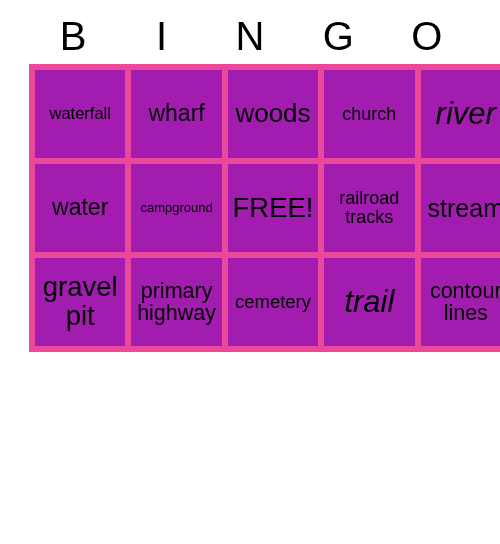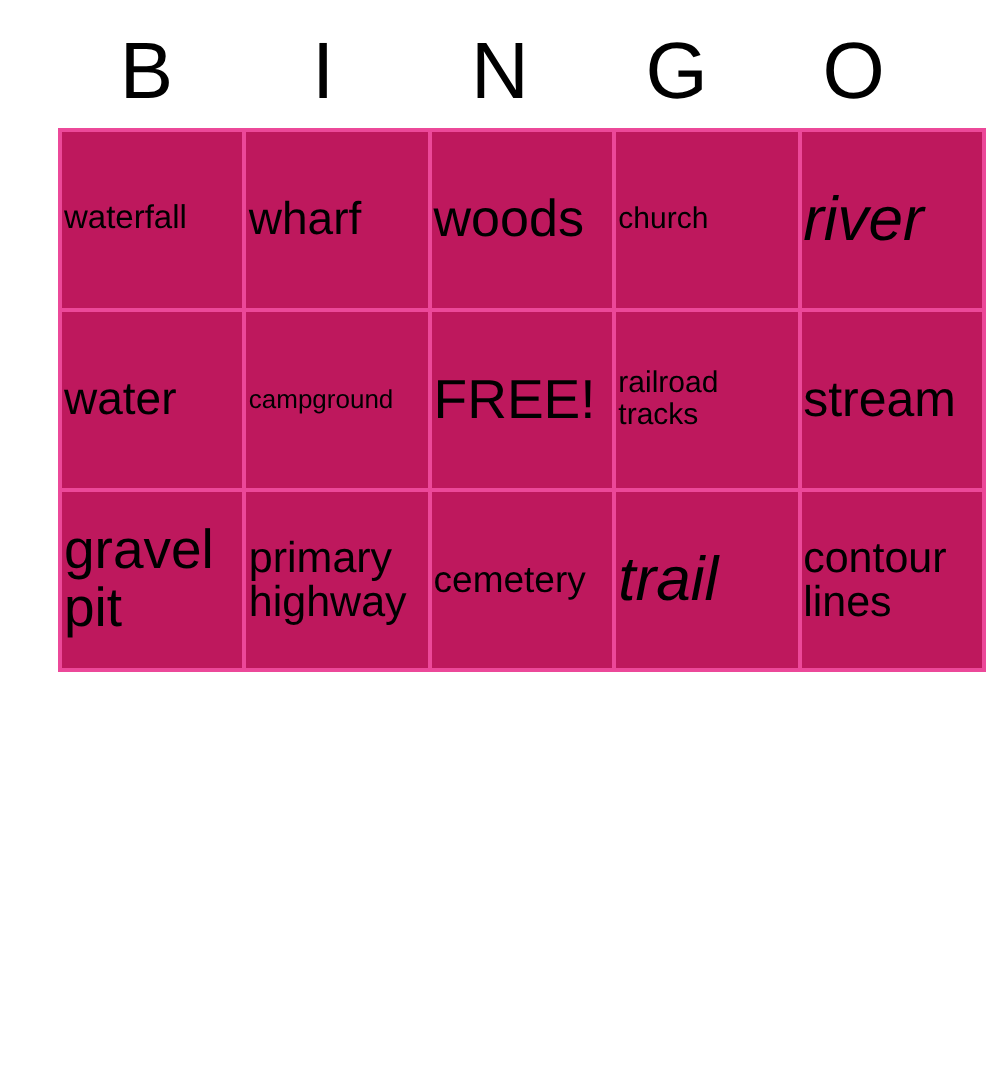--- a/index.html
+++ b/index.html
@@ -42,43 +42,44 @@
   }
 
   #grid {
     width: 442px;
     border-collapse: collapse;
     table-layout: fixed;
   }
   #grid td {
     width: 88.4px;
     height: 88px;
-    border: 2px solid #ec4899;
+    border: 6px solid #ec4899;
     padding: 0 1px;
+    text-align: center;
     vertical-align: middle;
     overflow: hidden;
-    background: #be185d;
+    background: #a21caf;
   }
   .cell-text {
     display: block;
     width: 100%;
     line-height: 1.04;
     color: #000000;
     white-space: pre-line;
     word-break: keep-all;
   }
 
   
   .fs-13 { font-size: 13px; }
   .fs-16 { font-size: 16.5px; }
   .fs-17 { font-size: 17.5px; }
   .fs-18 { font-size: 18.5px; }
   .fs-20 { font-size: 20px; }
   .fs-21 { font-size: 21.5px; }
-  .fs-23 { font-size: 15px; }
+  .fs-23 { font-size: 18px; }
   .fs-25 { font-size: 25px; }
   .fs-26 { font-size: 26px; }
   .fs-27 { font-size: 27.5px; }
   .fs-29 { font-size: 23px; }
   .fs-31 { font-size: 31px; font-style: italic; }
 </style>
 </head>
 <body>
 
 <div id="bingo-card">

